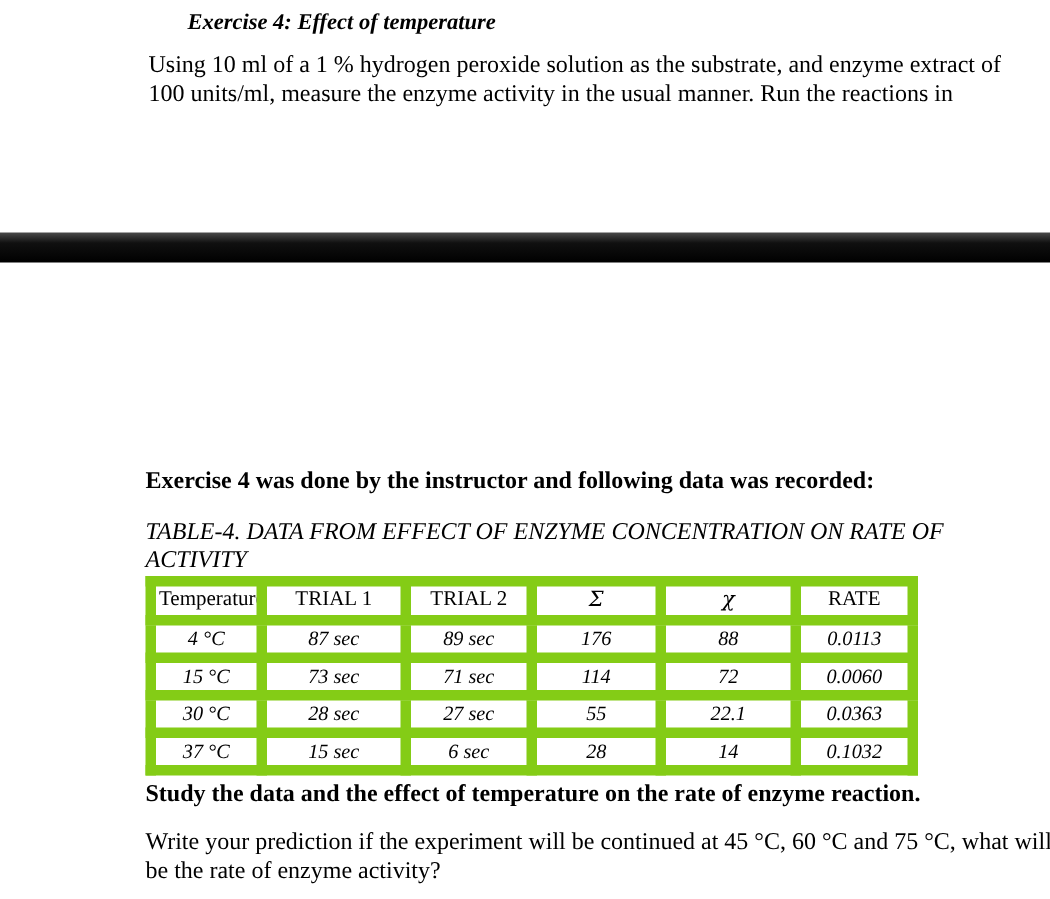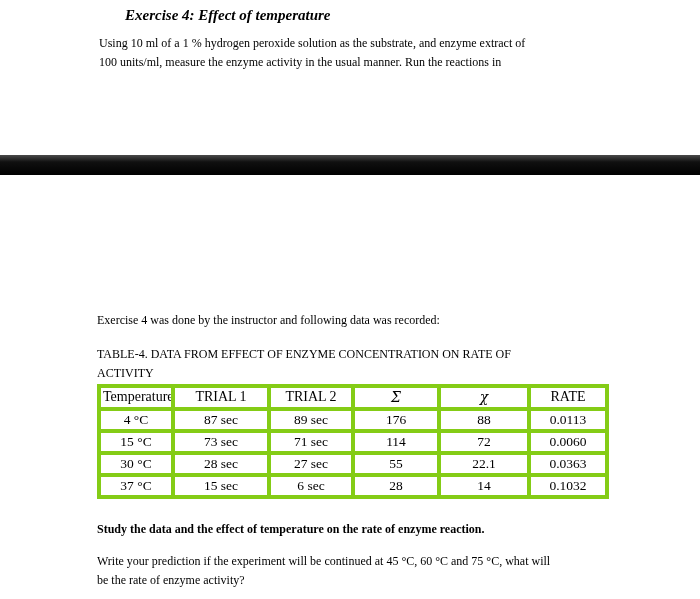--- a/index.html
+++ b/index.html
@@ -31,60 +31,60 @@
     position: absolute;
     left: 0;
     top: 155px;
     width: 700px;
     height: 20px;
     background: linear-gradient(#4a4a4a 0%, #101010 35%, #000000 100%);
     z-index: 2;
   }
   .block {
     position: absolute;
-    font-size: 12px;
+    font-size: 16px;
     line-height: 19px;
     white-space: pre-line;
   }
   .title {
     top: 6px;
     left: 125px;
     font-size: 15px;
     font-weight: bold;
     font-style: italic;
   }
   .p-intro   { top: 34px;  left: 99px; }
   .p-methods { top: 252px; left: 97px; }
-  .p-bold    { top: 311px; left: 97px; font-weight: normal; }
-  .p-caption { top: 345px; left: 97px; }
+  .p-bold    { top: 311px; left: 97px; font-weight: bold; }
+  .p-caption { top: 345px; left: 97px; font-style: italic; }
   .p-study   { top: 520px; left: 97px; font-weight: bold; }
   .p-predict { top: 552px; left: 97px; }
 
   table.results {
     position: absolute;
     top: 384px;
     left: 97px;
     width: 508px;
     border-collapse: collapse;
     table-layout: fixed;
     font-size: 13.5px;
     line-height: 16px;
   }
   table.results th,
   table.results td {
-    border: 4px solid #84cc16;
+    border: 7px solid #84cc16;
     padding: 1px 2px;
     text-align: center;
     vertical-align: top;
     font-weight: normal;
     white-space: pre-line;
     overflow: hidden;
   }
   table.results th { height: 17px; font-size: 14px; }
-  table.results td { height: 15px; }
+  table.results td { height: 15px; font-style: italic; }
   th.greek { font-style: italic; font-family: "DejaVu Serif", serif; }
 </style>
 </head>
 <body>
 
 <div class="viewer">
 
   <div class="edge-strip"></div>
 
   <div class="block title">Exercise 4: Effect of temperature</div>

